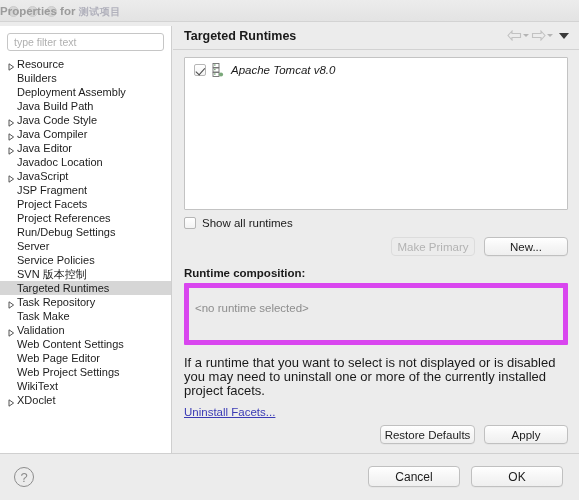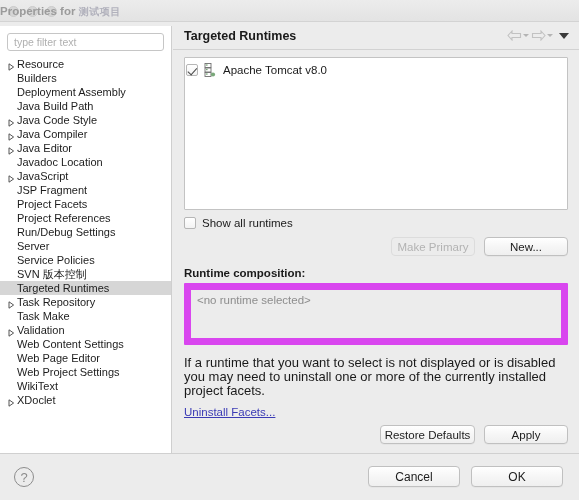--- a/index.html
+++ b/index.html
@@ -130,22 +130,22 @@
     height: 153px;
     background: #ffffff;
     border: 1px solid #c3c3c3;
     border-radius: 1px;
     padding: 4px 0 0 0;
     overflow: hidden;
   }
   .runtime-row {
     height: 16px;
     display: flex; align-items: center;
-    padding-left: 1px;
-    font-size: 11.5px; color: #1a1a1a;
+    padding-left: 9px;
+    font-size: 11.5px; color: #1a1a1a; font-style: italic;
   }
 
   .cb {
     width: 12px; height: 12px; flex: 0 0 12px;
     border: 1px solid #b6b6b6;
     border-radius: 2px;
     background: linear-gradient(to bottom,#ffffff,#f3f3f3);
     position: relative;
   }
   .cb.checked::after {
@@ -188,24 +188,24 @@
   }
 
   .section-label {
     margin-top: 11px;
     font-size: 11.5px; font-weight: bold; color: #1a1a1a;
   }
   .composition-box {
     margin-top: 4px;
     height: 62px;
     background: #ececec;
-    border: 7px solid #d946ef;
+    border: 5px solid #d946ef;
     border-radius: 1px;
     font-size: 11.5px; color: #8d8d8d;
-    padding: 4px 6px;
+    padding: 14px 6px;
   }
 
   .help-text {
     margin-top: 11px;
     font-size: 13px; color: #1a1a1a;
     line-height: 14px;
   }
   .uninstall-link {
     display: inline-block;
     margin-top: 8px;

